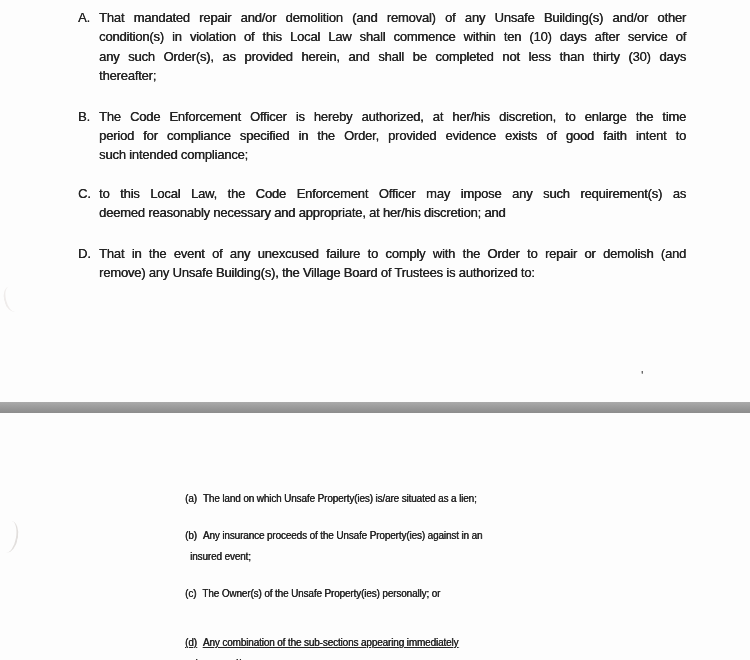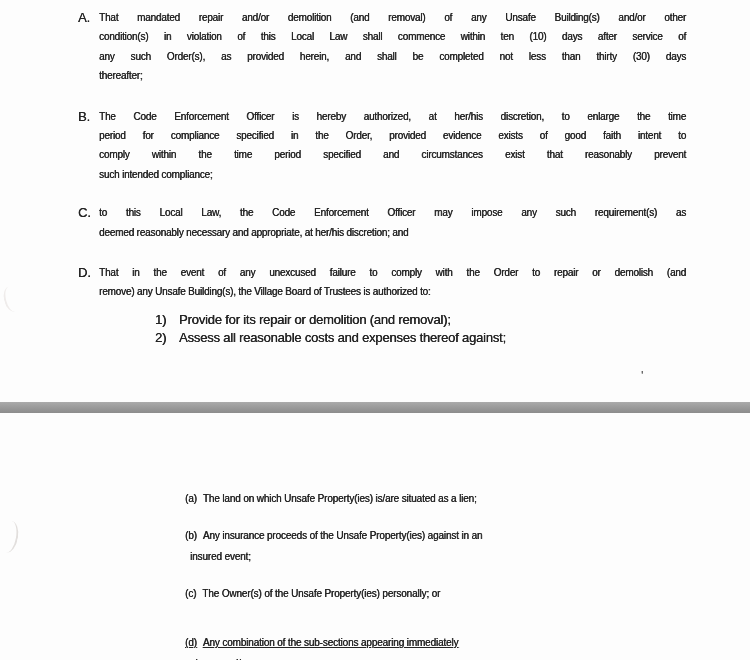--- a/index.html
+++ b/index.html
@@ -22,21 +22,21 @@
   .para:nth-of-type(2) { margin-top: 21px; }
   .para:nth-of-type(3) { margin-top: 19px; }
   .para:nth-of-type(4) { margin-top: 21px; }
 
   .para-label {
     position: absolute; left: 0; top: 0;
     font-size: 13px; line-height: 19.4px; letter-spacing: -0.2px;
   }
   .para-body { margin-left: 21px; width: 587px; }
 
-  .line { font-size: 10px; line-height: 19.4px; letter-spacing: -0.2px; }
+  .line { font-size: 13px; line-height: 19.4px; letter-spacing: -0.2px; }
   .line.fill { text-align: justify; text-align-last: justify; }
 
   .numlist { margin-top: 9px; margin-left: 155px; }
   .num-item { font-size: 13px; line-height: 18px; letter-spacing: -0.2px; white-space: nowrap; }
   .num-label { display: inline-block; width: 24px; }
 
   
   .stray {
     position: absolute; left: 641px; top: 368px;
     font-size: 13px; color: #3c3c3c; text-shadow: none;
@@ -88,42 +88,37 @@
             <div class="line fill">condition(s) in violation of this Local Law shall commence within ten (10) days after service of</div>
             <div class="line fill">any such Order(s), as provided herein, and shall be completed not less than thirty (30) days</div>
             <div class="line">thereafter;</div>
           </div>
         </div>
         <div class="para">
           <span class="para-label">B.</span>
           <div class="para-body">
             <div class="line fill">The Code Enforcement Officer is hereby authorized, at her/his discretion, to enlarge the time</div>
             <div class="line fill">period for compliance specified in the Order, provided evidence exists of good faith intent to</div>
-            <div class="line fill">comply within the time period specified and circumstances exist that reasonably prevent</div>
             <div class="line">such intended compliance;</div>
           </div>
         </div>
         <div class="para">
           <span class="para-label">C.</span>
           <div class="para-body">
             <div class="line fill">to this Local Law, the Code Enforcement Officer may impose any such requirement(s) as</div>
             <div class="line">deemed reasonably necessary and appropriate, at her/his discretion; and</div>
           </div>
         </div>
         <div class="para">
           <span class="para-label">D.</span>
           <div class="para-body">
             <div class="line fill">That in the event of any unexcused failure to comply with the Order to repair or demolish (and</div>
             <div class="line">remove) any Unsafe Building(s), the Village Board of Trustees is authorized to:</div>
           </div>
         </div>
-      </div>
-    <div class="numlist">
-        <div class="num-item"><span class="num-label">1)</span><span>Provide for its repair or demolition (and removal);</span></div>
-        <div class="num-item"><span class="num-label">2)</span><span>Assess all reasonable costs and expenses thereof against;</span></div>
       </div>
   </section>
 
   <span class="stray">'</span>
 
   <div class="divider"></div>
 
   <section class="bottom">
       <div class="b-item">
         <div class="b-line"><span class="b-label">(a)</span><span>The land on which Unsafe Property(ies) is/are situated as a lien;</span></div>

